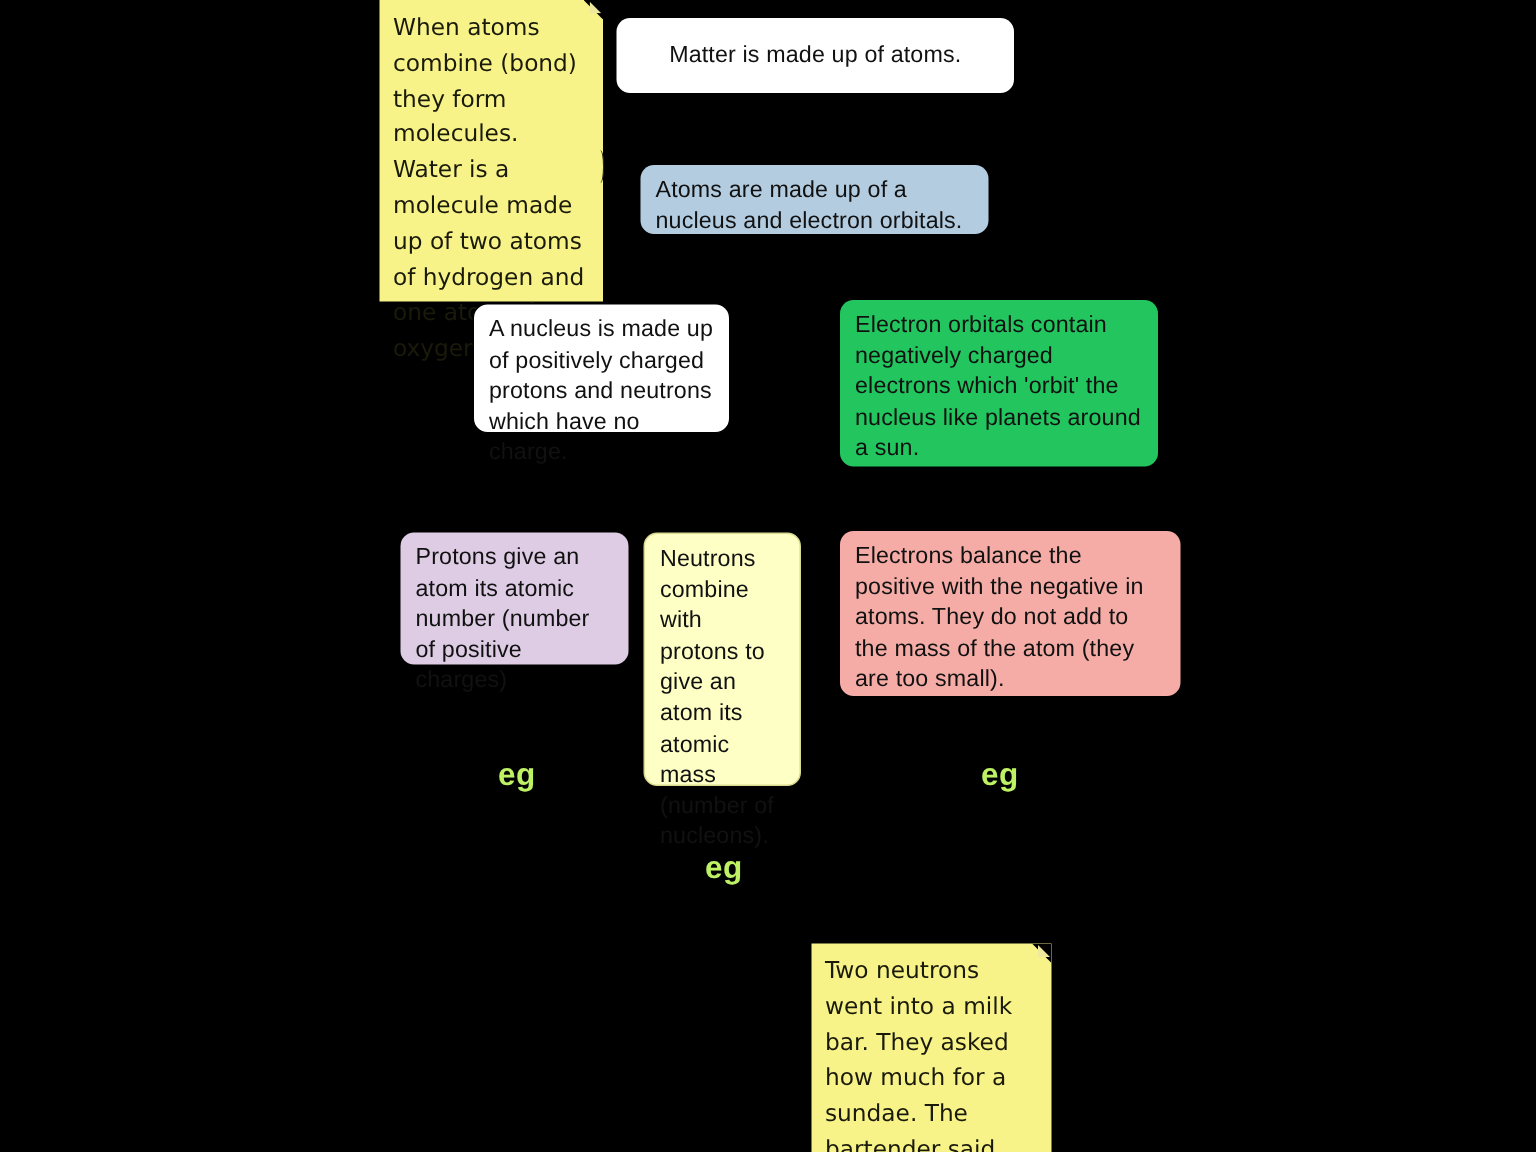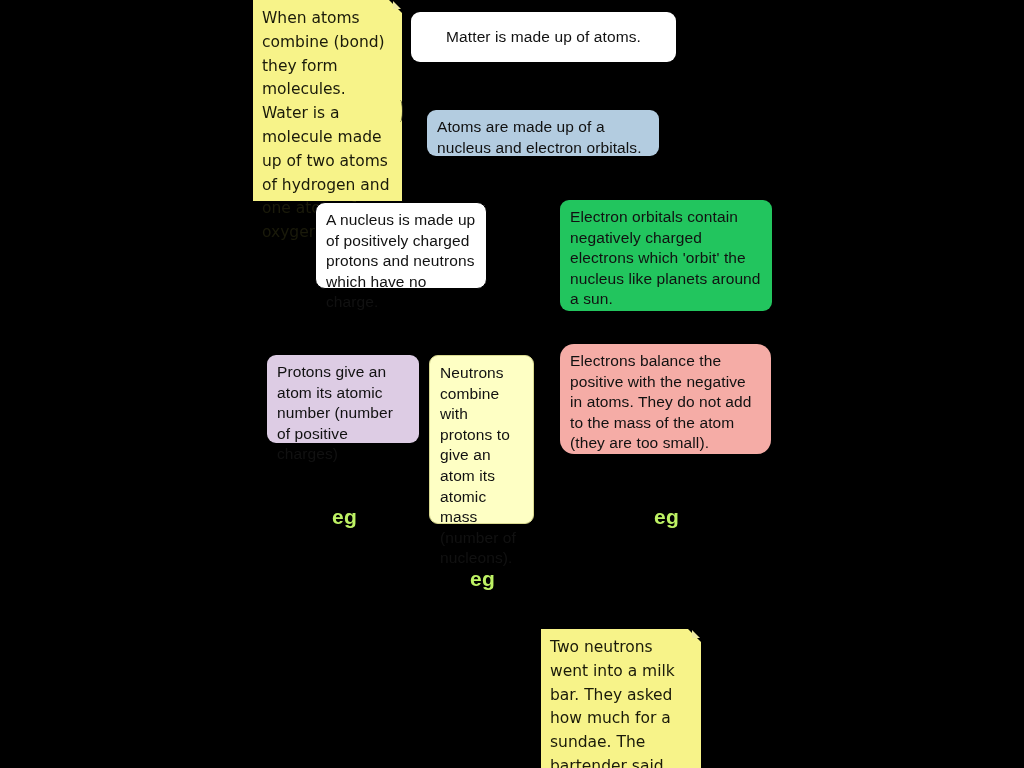--- a/index.html
+++ b/index.html
@@ -136,21 +136,21 @@
   </div>
 
   <div class="node callout purple" style="left:267px; top:355px; width:152px; height:88px;">
     <span>Protons give an atom its atomic number (number of positive charges)</span>
   </div>
 
   <div class="node callout paleyellow" style="left:429px; top:355px; width:105px; height:169px;">
     <span>Neutrons combine with protons to give an atom its atomic mass (number of nucleons).</span>
   </div>
 
-  <div class="node callout pink" style="left:560px; top:344px; width:211px; height:110px;border-radius:14px;">
+  <div class="node callout pink" style="left:560px; top:354px; width:227px; height:110px;">
     <span>Electrons balance the positive with the negative in atoms. They do not add to the mass of the atom (they are too small).</span>
   </div>
 
   <div class="eg-label" style="left:332px; top:506px;">eg</div>
 
   <div class="eg-label" style="left:654px; top:506px;">eg</div>
 
   <div class="eg-label" style="left:470px; top:568px;">eg</div>
 
   <div class="node sticky" style="left:541px; top:629px; width:160px; height:139px;">

